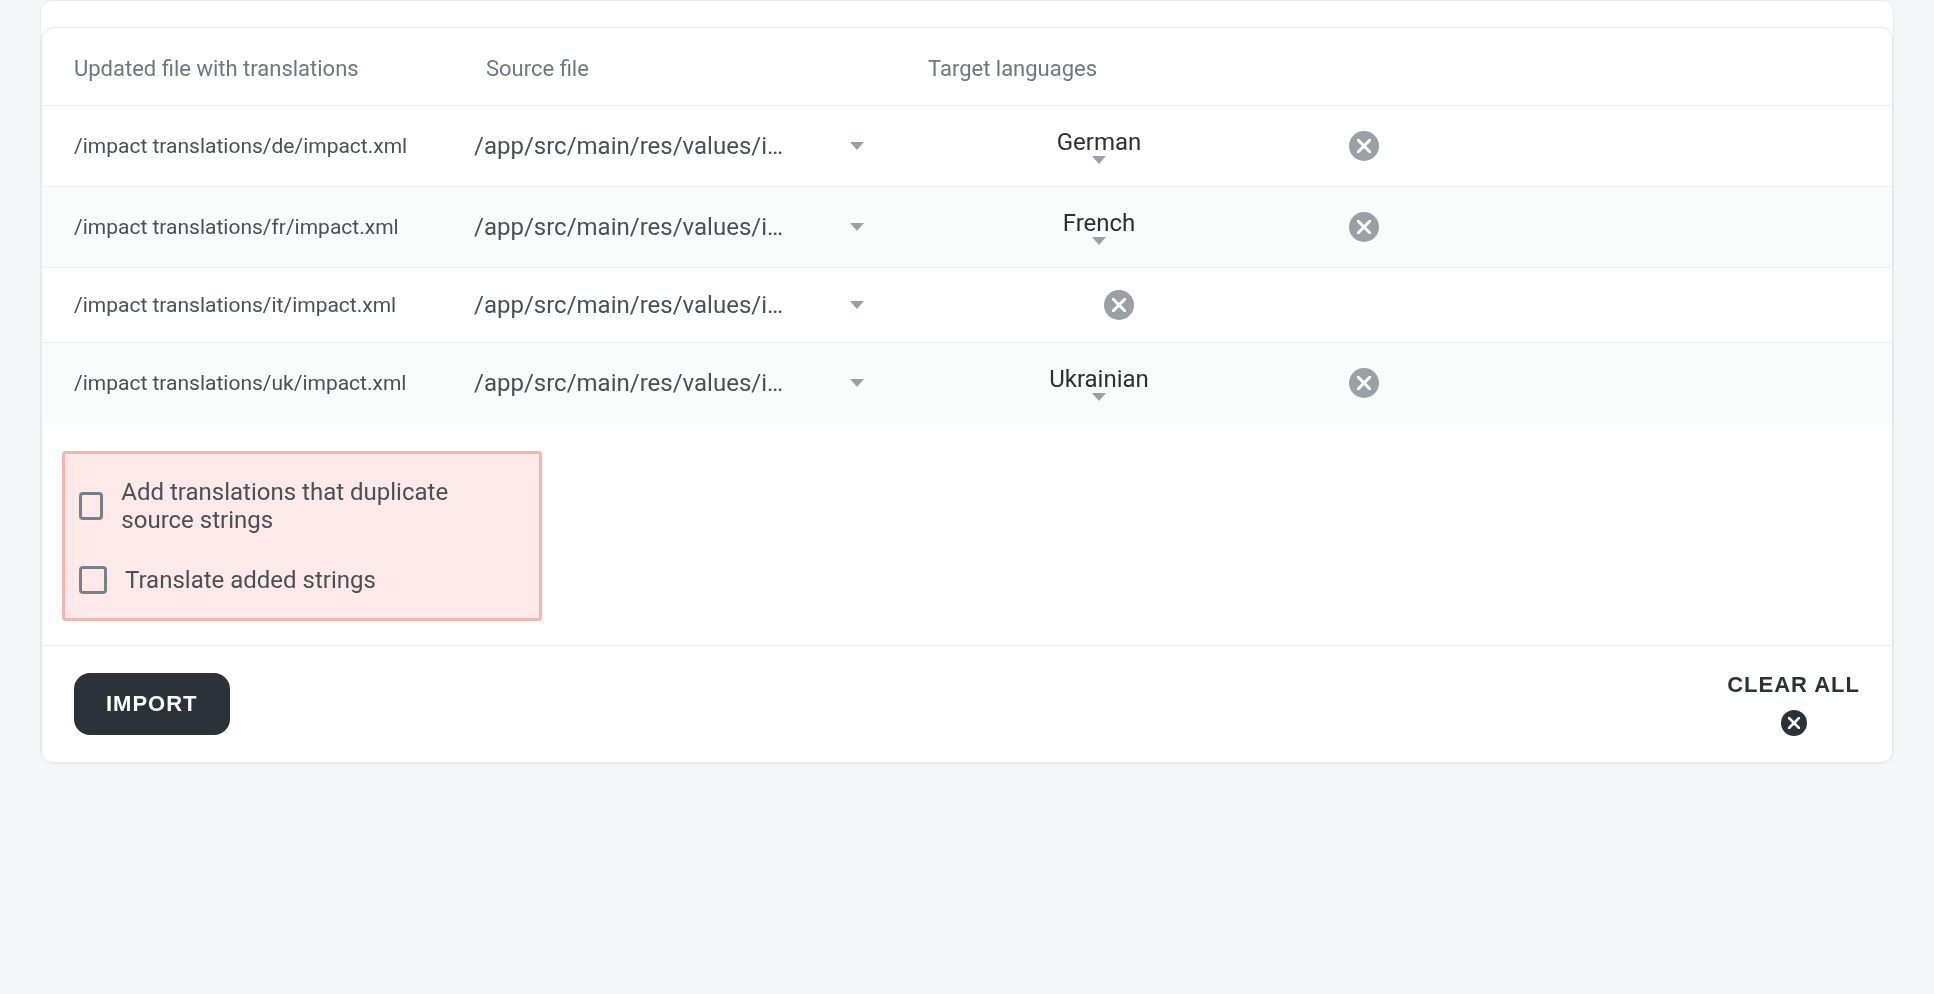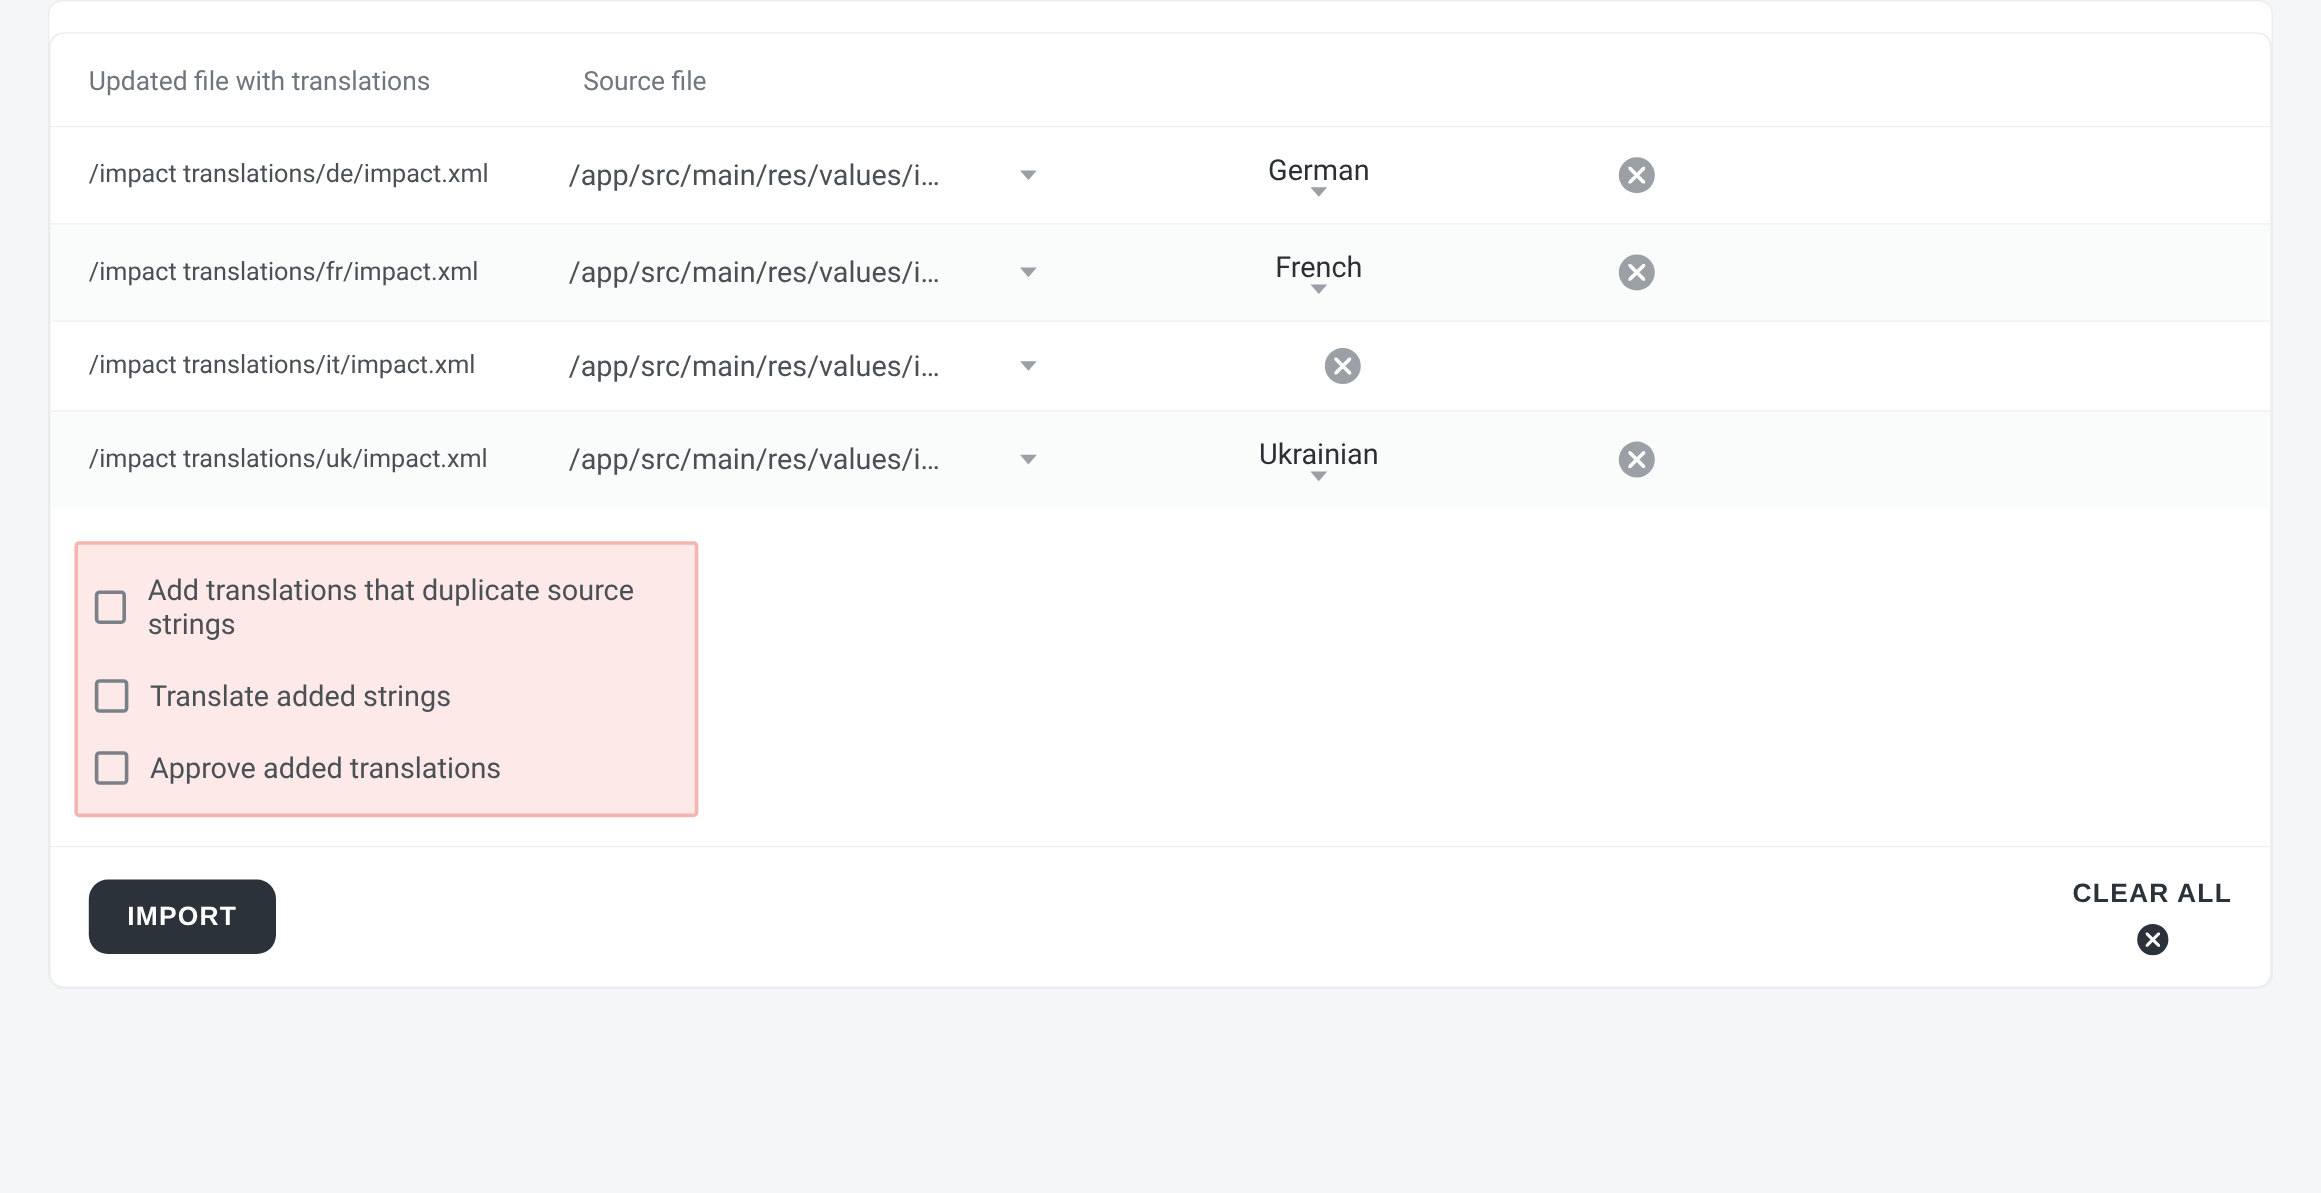--- a/index.html
+++ b/index.html
@@ -88,21 +88,21 @@
     display: flex; align-items: center; justify-content: center;
     cursor: pointer;
   }
   .close-circle svg { width: 14px; height: 14px; }
   .options-box {
     margin: 28px 20px 24px 20px;
     padding: 18px 14px 18px 14px;
     border: 3px solid #f4b5b0;
     background: #fce9e8;
     border-radius: 4px;
-    width: 520px;
+    width: 480px;
   }
   .opt {
     display: flex;
     align-items: center;
     gap: 18px;
     padding: 16px 0;
   }
   .opt:first-child { padding-top: 6px; }
   .opt:last-child { padding-bottom: 6px; }
   .chk {
@@ -166,20 +166,21 @@
 </style>
 </head>
 <body>
 
 <div class="outer">
   <div class="card">
 
     <div class="table-head">
       <div class="th">Updated file with translations</div>
       <div class="th">Source file</div>
+      <div class="th">Target languages</div>
       <div class="th"></div>
     </div>
 
     <div class="row">
       <div class="cell-file">/impact translations/de/impact.xml</div>
       <div class="cell-src">
         <span class="src-text">/app/src/main/res/values/im…</span>
         <span class="caret"></span>
       </div>
       <div class="cell-lang">
@@ -249,24 +250,20 @@
     </div>
 
     <div class="options-box">
       <div class="opt">
         <div class="chk"></div>
         <span class="opt-label">Add translations that duplicate source strings</span>
       </div>
       <div class="opt">
         <div class="chk"></div>
         <span class="opt-label">Translate added strings</span>
-      </div>
-      <div class="opt">
-        <div class="chk"></div>
-        <span class="opt-label">Approve added translations</span>
       </div>
     </div>
 
     <div class="footer">
       <button class="btn-import">IMPORT</button>
       <button class="btn-clear">
         <span class="clr-text">CLEAR ALL</span>
         <span class="close-circle-dark">
           <svg viewBox="0 0 12 12">
               <path d="M1 1 L11 11 M11 1 L1 11" stroke="#fff" stroke-width="2.5" stroke-linecap="round"></path>

